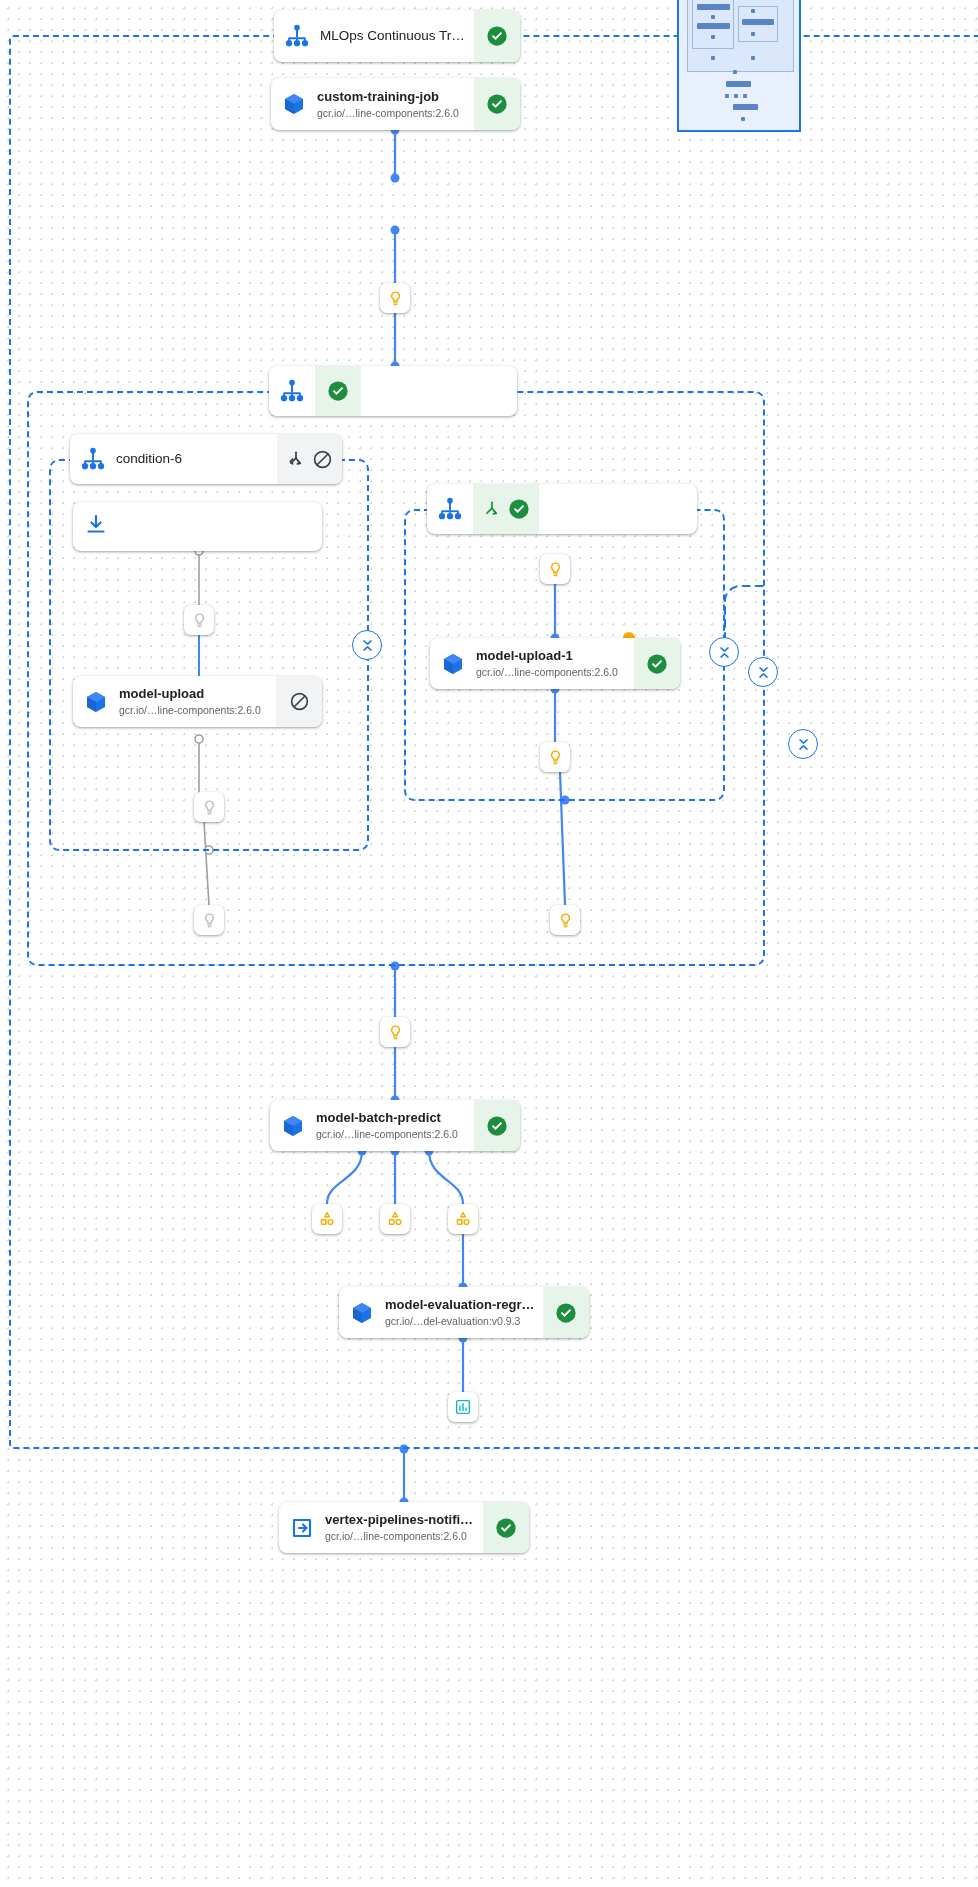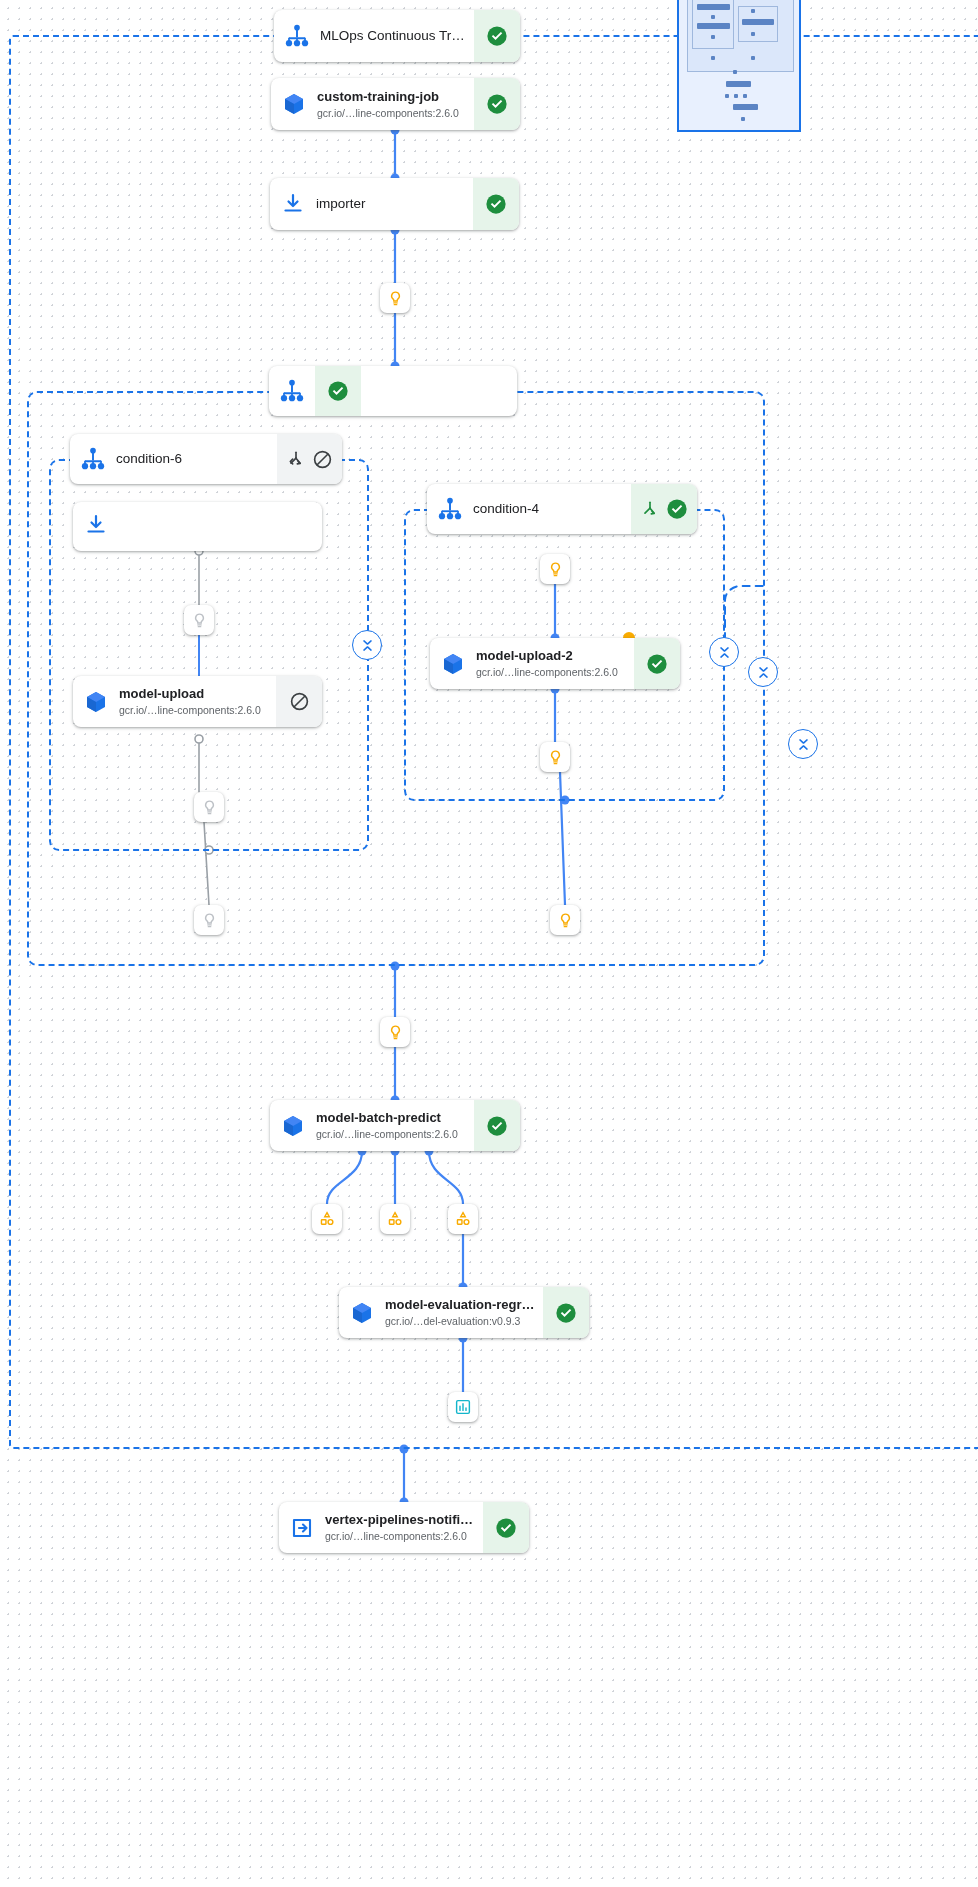--- a/index.html
+++ b/index.html
@@ -230,38 +230,20 @@
       <div class="subtitle">gcr.io/…line-components:2.6.0</div>
     </div>
     <div class="status-cell ok">
       <svg width="22" height="22" viewBox="0 0 24 24">
           <circle cx="12" cy="12" r="10.5" fill="#1e8e3e"></circle>
           <path d="M10.4 16.4 6.3 12.3l1.5-1.5 2.6 2.6 5.8-5.8 1.5 1.5z" fill="#fff"></path>
         </svg>
     </div>
   </div>
 
-  <div class="node" style="left:270px;top:178px;width:249px;height:52px;">
-    <div class="icon-cell">
-      <svg width="24" height="24" viewBox="0 0 24 24" fill="none" stroke="#1a73e8" stroke-width="2.2" stroke-linecap="round" stroke-linejoin="round">
-          <path d="M12 3v10"></path>
-          <path d="M7.5 9.5 12 14l4.5-4.5"></path>
-          <path d="M4.5 18.5h15"></path>
-        </svg>
-    </div>
-    <div class="text-cell">
-      <div class="title plain">importer</div>
-    </div>
-    <div class="status-cell ok">
-      <svg width="22" height="22" viewBox="0 0 24 24">
-          <circle cx="12" cy="12" r="10.5" fill="#1e8e3e"></circle>
-          <path d="M10.4 16.4 6.3 12.3l1.5-1.5 2.6 2.6 5.8-5.8 1.5 1.5z" fill="#fff"></path>
-        </svg>
-    </div>
-  </div>
 
   <div class="node" style="left:269px;top:366px;width:248px;height:50px;">
     <div class="icon-cell">
       <svg width="26" height="26" viewBox="0 0 24 24" fill="#1a73e8">
           <circle cx="12" cy="4.3" r="2.6"></circle>
           <circle cx="4.6" cy="18.6" r="2.9"></circle>
           <circle cx="12" cy="18.6" r="2.9"></circle>
           <circle cx="19.4" cy="18.6" r="2.9"></circle>
           <path d="M11.1 5.6h1.8v7.6h-1.8z"></path>
           <path d="M4.6 13.2h14.8v1.7H4.6z"></path>
@@ -350,23 +332,20 @@
       <svg width="26" height="26" viewBox="0 0 24 24" fill="#1a73e8">
           <circle cx="12" cy="4.3" r="2.6"></circle>
           <circle cx="4.6" cy="18.6" r="2.9"></circle>
           <circle cx="12" cy="18.6" r="2.9"></circle>
           <circle cx="19.4" cy="18.6" r="2.9"></circle>
           <path d="M11.1 5.6h1.8v7.6h-1.8z"></path>
           <path d="M4.6 13.2h14.8v1.7H4.6z"></path>
           <path d="M3.8 13.6h1.6v3.3H3.8zM11.2 13.6h1.6v3.3h-1.6zM18.6 13.6h1.6v3.3h-1.6z"></path>
         </svg>
     </div>
-    <div class="text-cell">
-      <div class="title plain">condition-4</div>
-    </div>
     <div class="status-cell ok">
       <svg width="20" height="20" viewBox="0 0 24 24" fill="none" stroke="#1e8e3e" stroke-width="2" stroke-linecap="round" stroke-linejoin="round">
           <path d="M12 4v7"></path>
           <path d="M12 11 6 17"></path>
           <path d="M12 11l5 6"></path>
           <path d="M14.5 14.8 17 17.4l-3.4.4"></path>
         </svg>
       <svg width="22" height="22" viewBox="0 0 24 24">
           <circle cx="12" cy="12" r="10.5" fill="#1e8e3e"></circle>
           <path d="M10.4 16.4 6.3 12.3l1.5-1.5 2.6 2.6 5.8-5.8 1.5 1.5z" fill="#fff"></path>
@@ -376,21 +355,21 @@
 
   <div class="node" style="left:430px;top:638px;width:250px;height:51px;">
     <div class="icon-cell">
       <svg width="24" height="24" viewBox="0 0 24 24">
           <path d="M12 2 21 7v10l-9 5-9-5V7z" fill="#1a73e8"></path>
           <path d="M12 2 21 7l-9 5-9-5z" fill="#4285f4"></path>
           <path d="M12 12v10l-9-5V7z" fill="#1967d2"></path>
         </svg>
     </div>
     <div class="text-cell">
-      <div class="title">model-upload-2</div>
+      <div class="title">model-upload-1</div>
       <div class="subtitle">gcr.io/…line-components:2.6.0</div>
     </div>
     <div class="status-cell ok">
       <svg width="22" height="22" viewBox="0 0 24 24">
           <circle cx="12" cy="12" r="10.5" fill="#1e8e3e"></circle>
           <path d="M10.4 16.4 6.3 12.3l1.5-1.5 2.6 2.6 5.8-5.8 1.5 1.5z" fill="#fff"></path>
         </svg>
     </div>
   </div>
 

